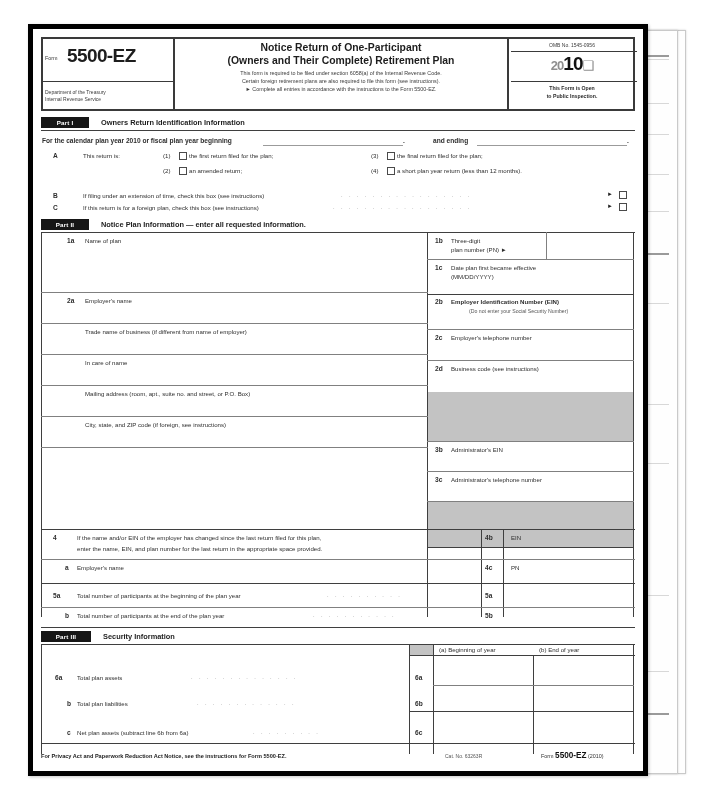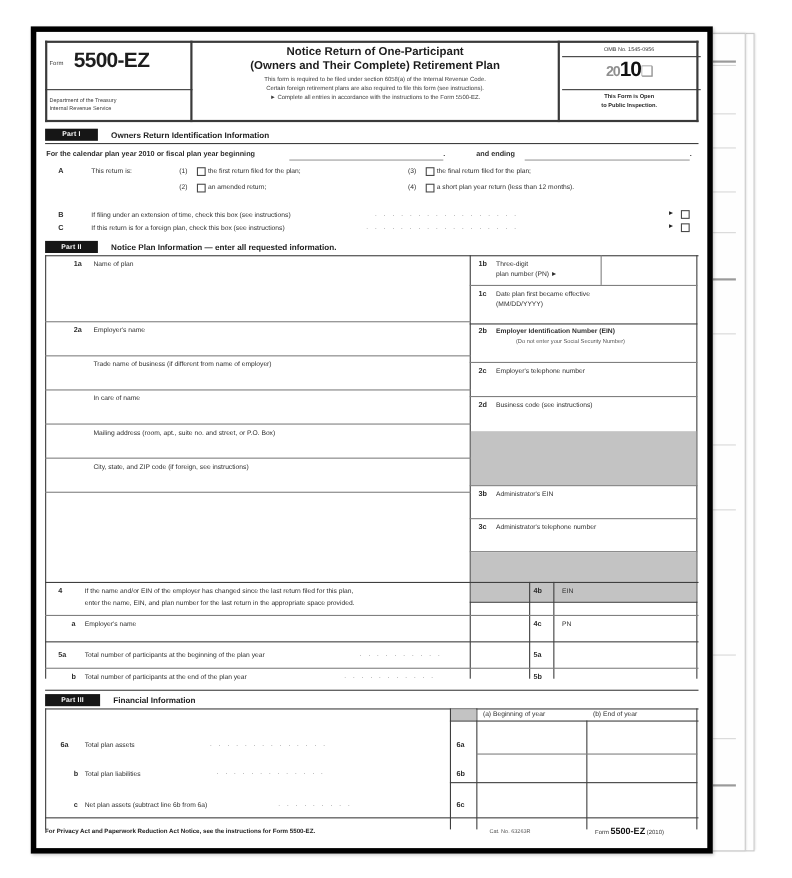--- a/index.html
+++ b/index.html
@@ -311,21 +311,21 @@
     <div class="gl" style="left:0;top:570px;width:594px;"></div>
 
     <div class="abs t65 b ink" style="left:24px;top:575px;">b</div>
     <div class="abs t6 ink" style="left:36px;top:575px;">Total number of participants at the end of the plan year</div>
     <div class="dots" style="left:272px;top:575px;width:164px;">. . . . . . . . . . .</div>
     <div class="abs t65 b ink" style="left:444px;top:575px;">5b</div>
     <div class="abs t6 ink" style="left:470px;top:575px;"></div>
     <div class="gl hard" style="left:0;top:590px;width:594px;"></div>
 
     <div class="partbar" style="left:0;top:594px;width:50px;height:11px;line-height:11px;">Part III</div>
-    <div class="partttl" style="left:62px;top:595px;">Financial Information</div>
+    <div class="partttl" style="left:62px;top:595px;">Security Information</div>
     <div class="gl hard" style="left:0;top:607px;width:594px;"></div>
 
     <div class="gv hard" style="left:0;top:607px;height:110px;"></div>
     <div class="gv hard" style="left:592px;top:607px;height:110px;"></div>
     <div class="gv hard" style="left:368px;top:607px;height:110px;"></div>
     <div class="gv hard" style="left:392px;top:607px;height:110px;"></div>
     <div class="gv hard" style="left:492px;top:618px;height:99px;"></div>
 
     <div class="shade" style="left:369px;top:608px;width:23px;height:10px;"></div>
     <div class="abs t6 ink" style="left:398px;top:609px;">(a) Beginning of year</div>

